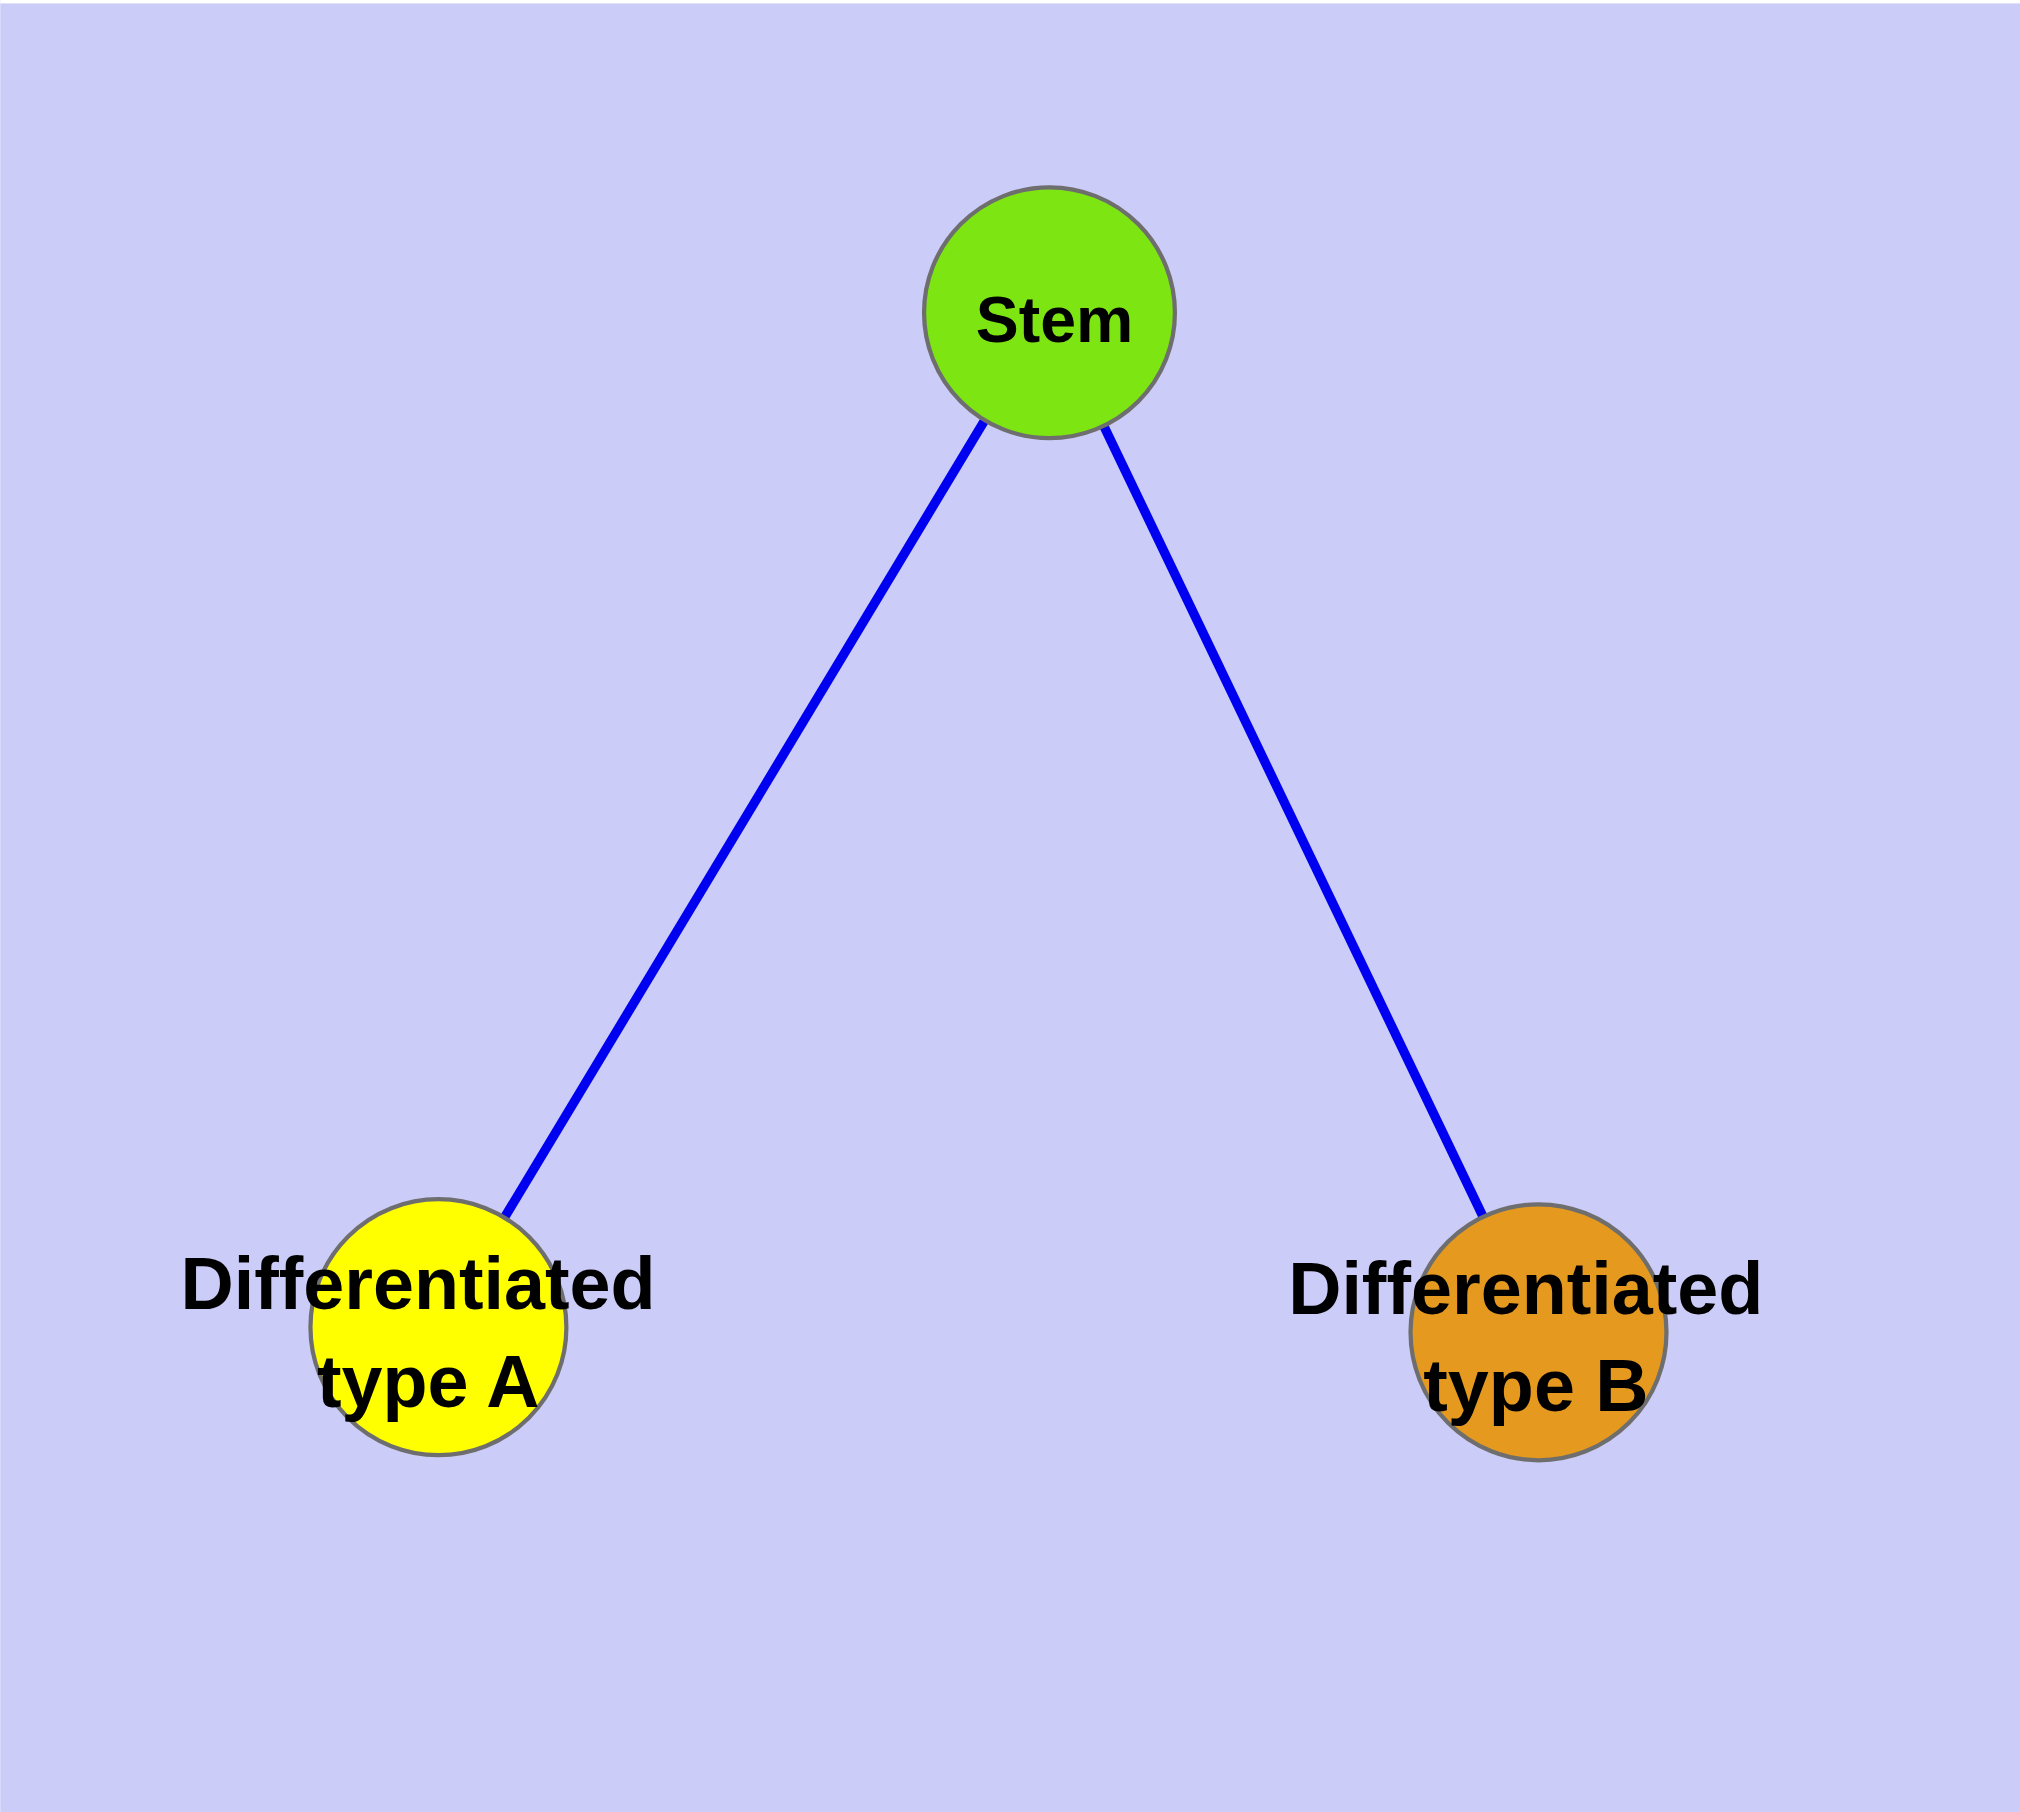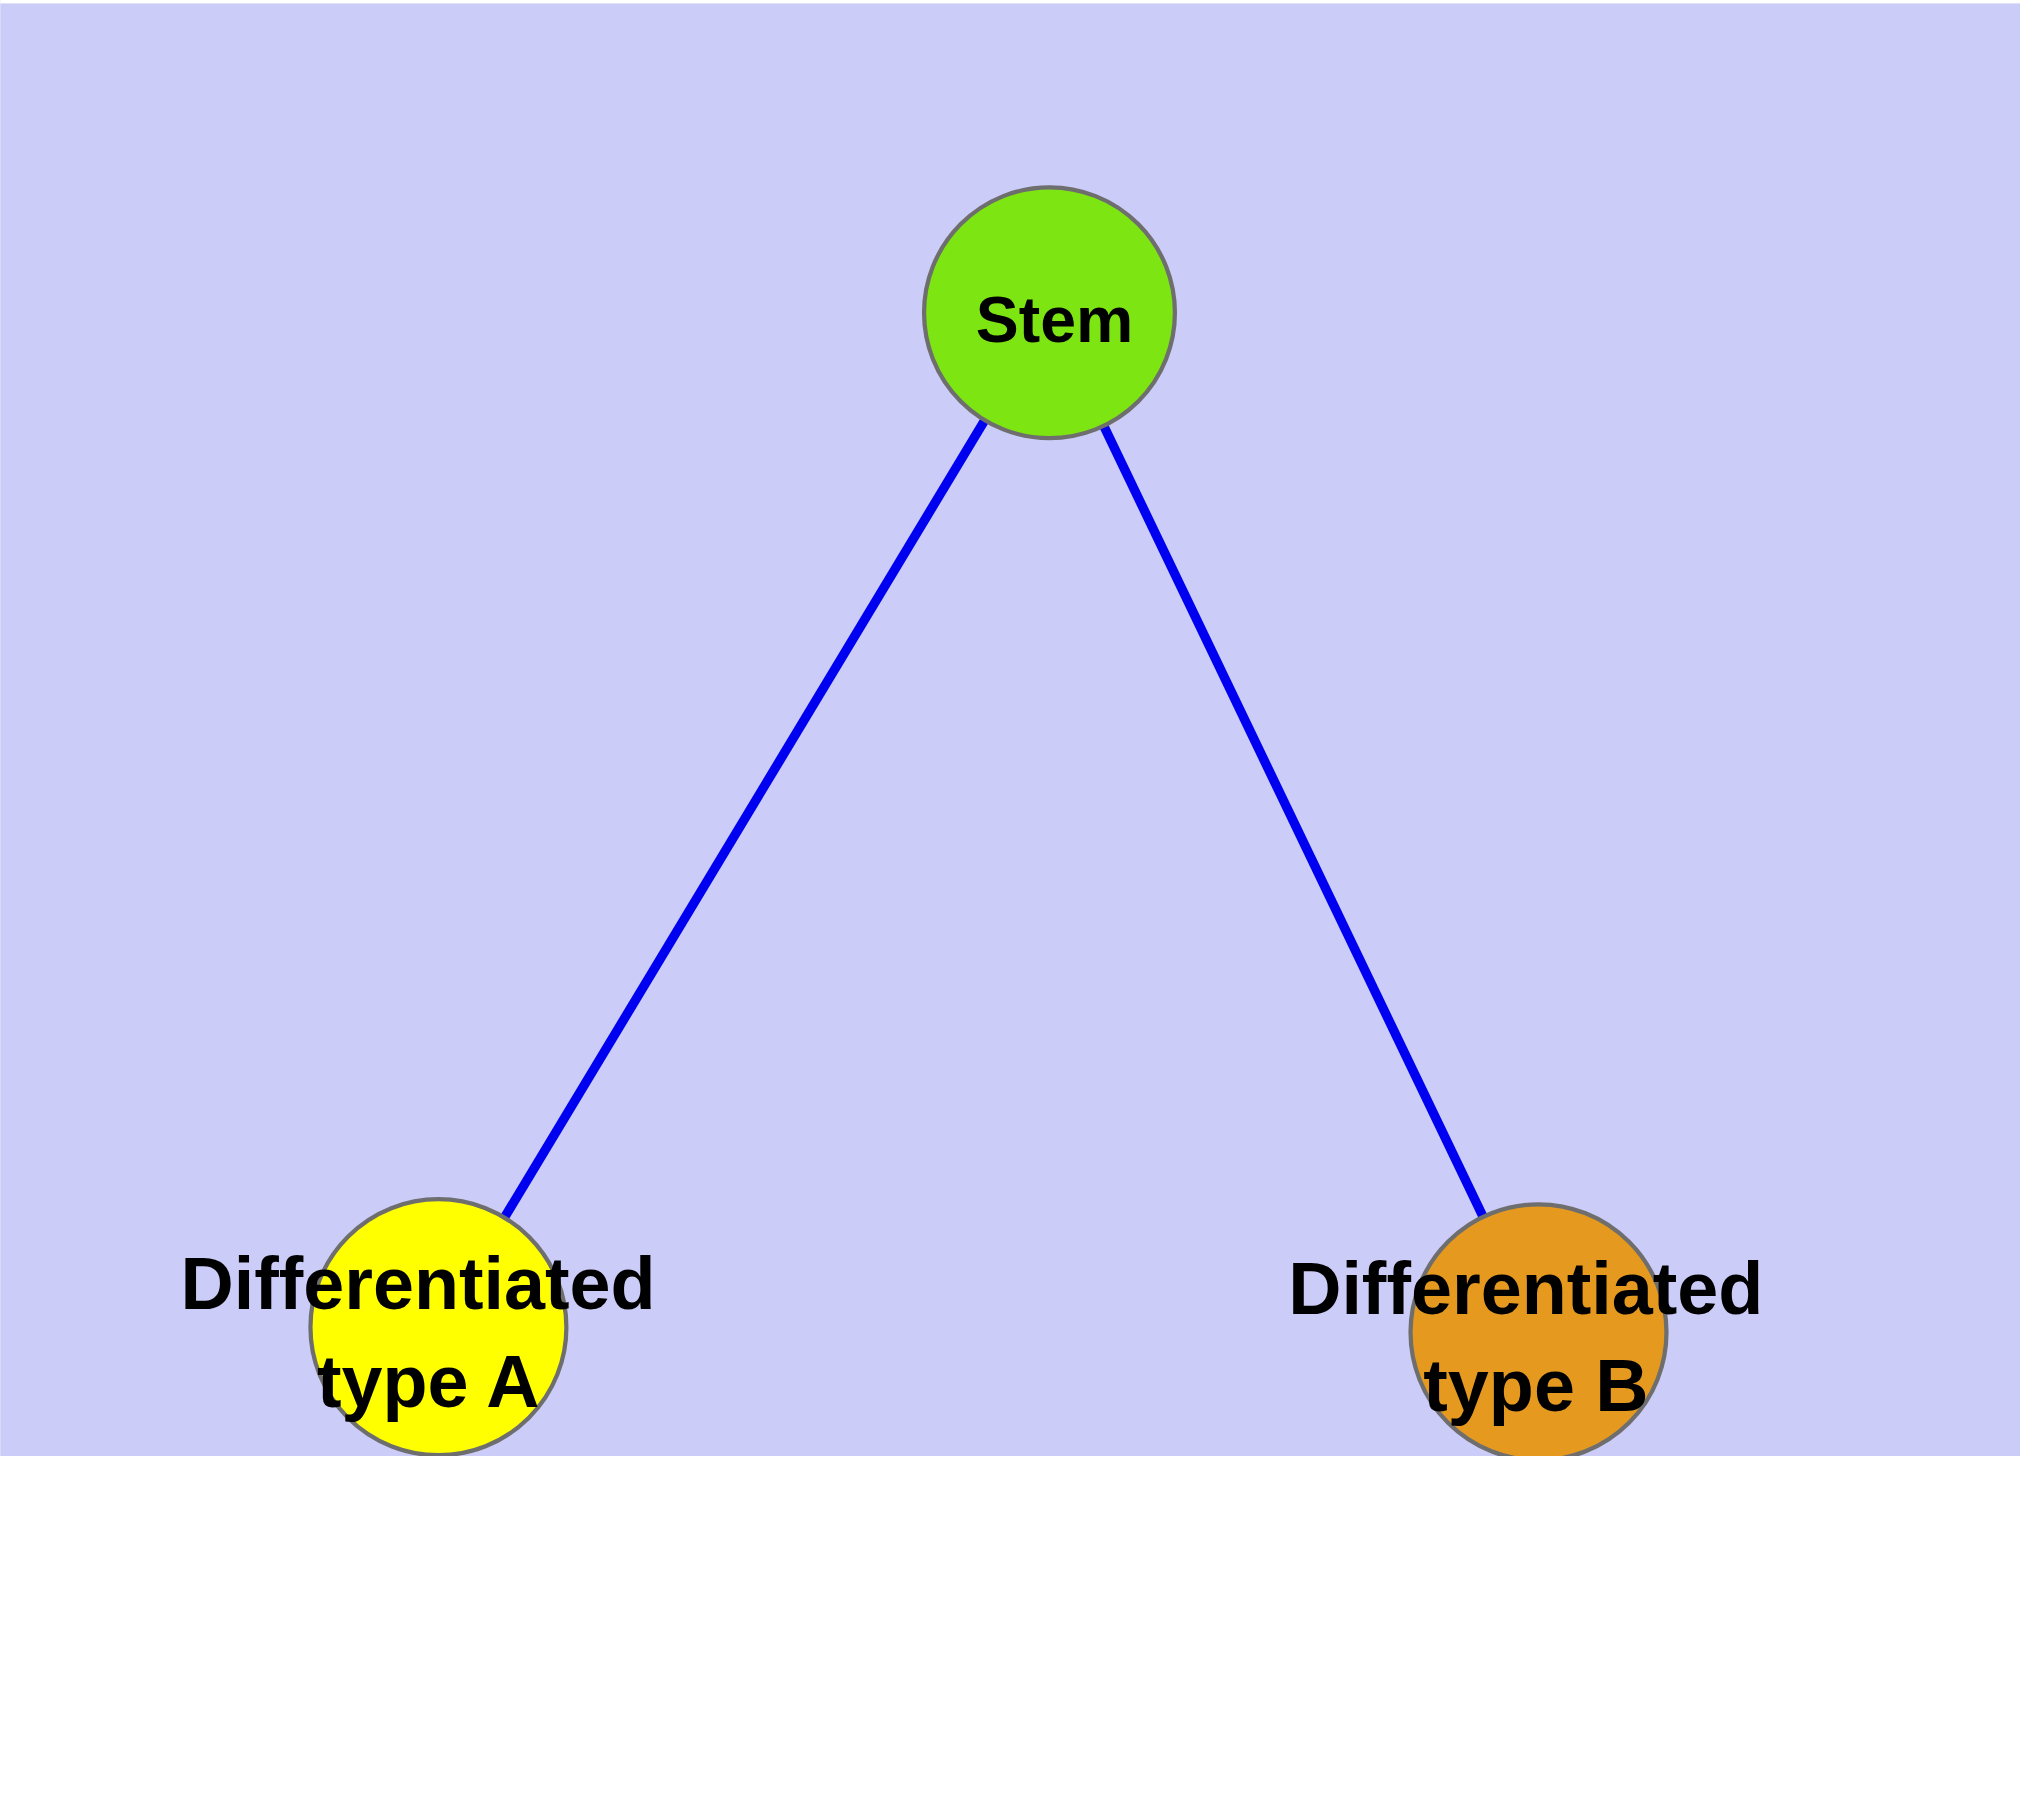--- a/index.html
+++ b/index.html
@@ -2,21 +2,21 @@
 <html style="font-size:13.6px"><head>
 <meta charset="utf-8">
 <style>
   html, body {
     margin: 0;
     padding: 0;
     background: #ffffff;
   }
   .canvas-wrap {
     width: 2021px;
-    height: 1456px;
+    height: 1812px;
     position: relative;
   }
   svg.diagram {
     display: block;
     width: 2021px;
     height: 1812px;
   }
   .node-label, .stem-label {
     font-family: "Liberation Sans", sans-serif;
     font-weight: bold;

